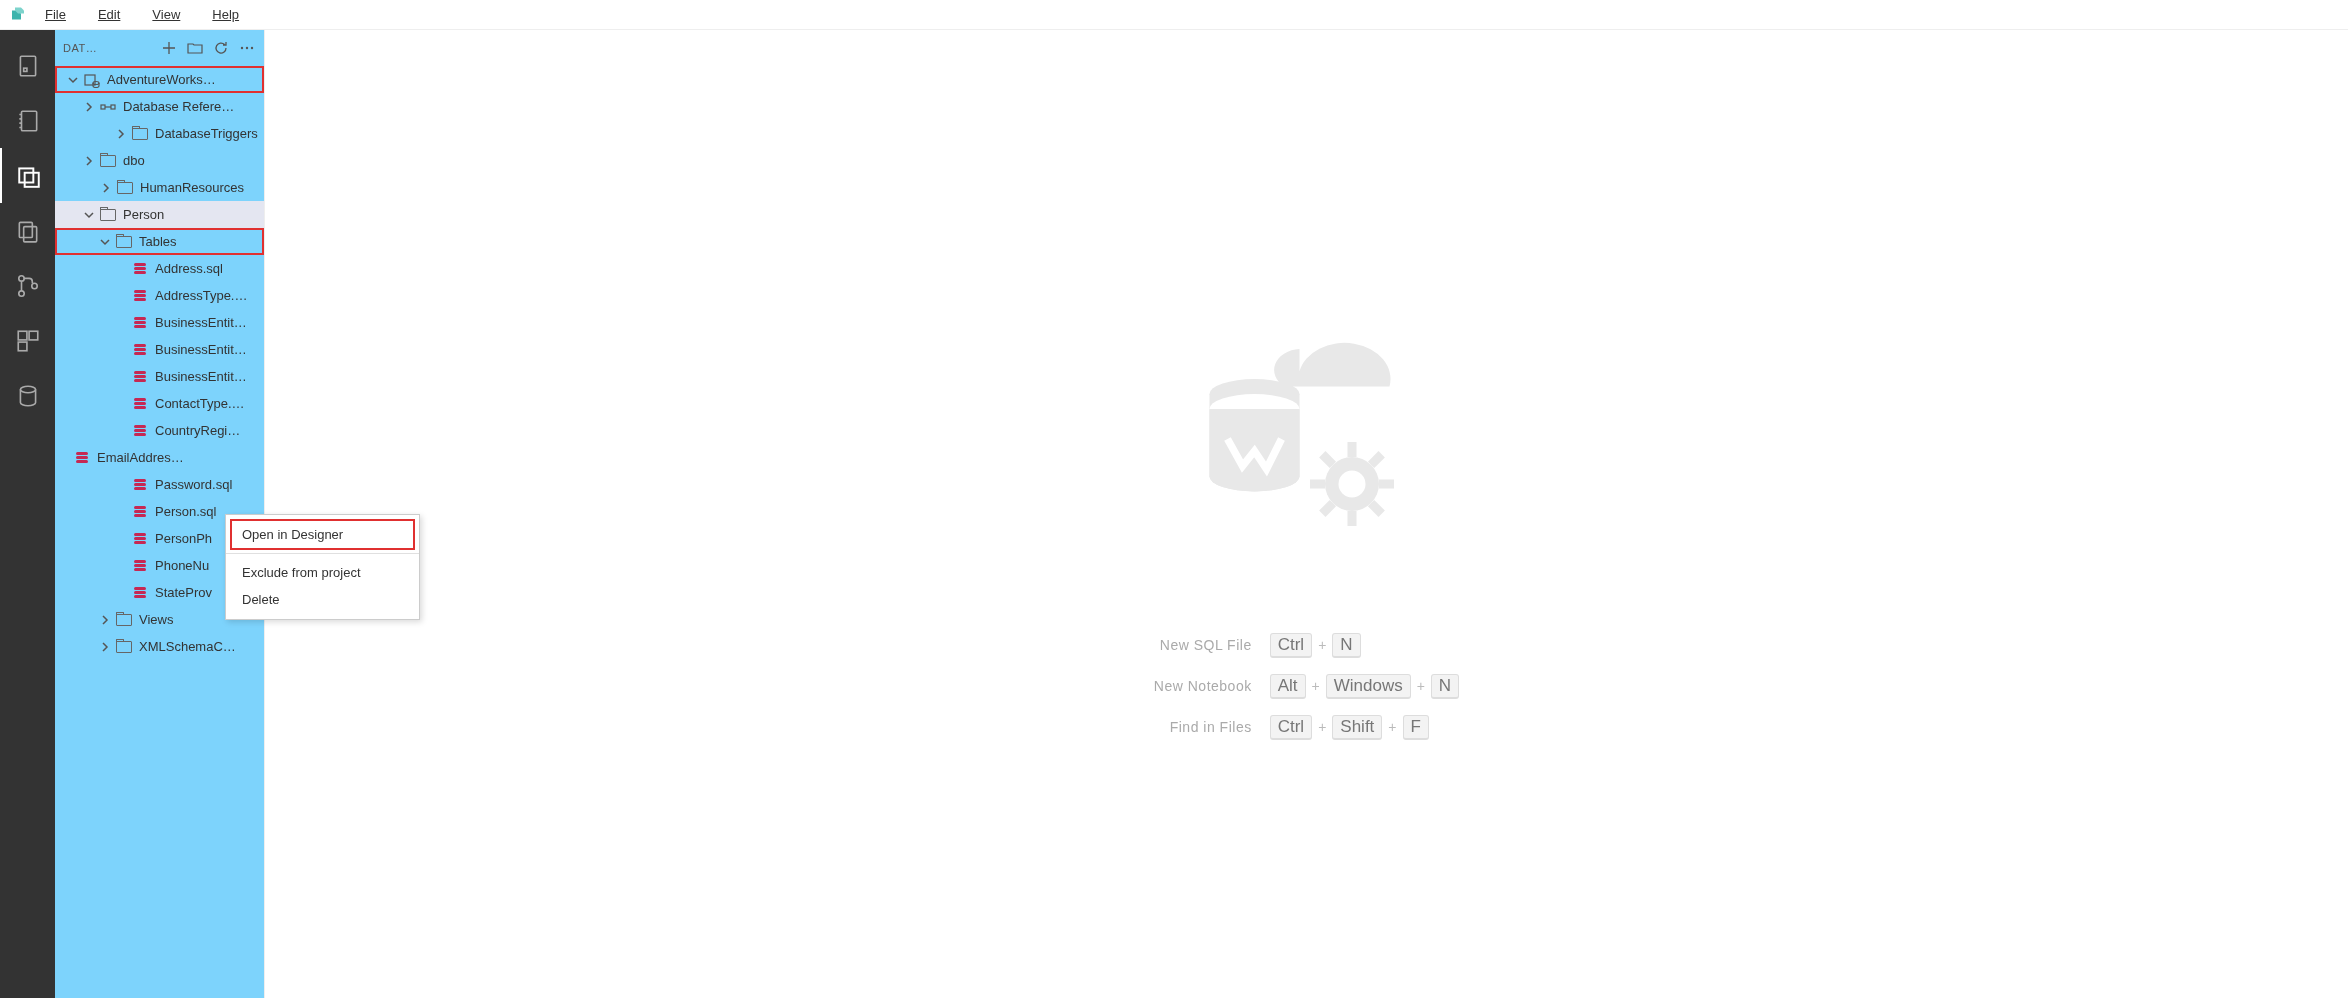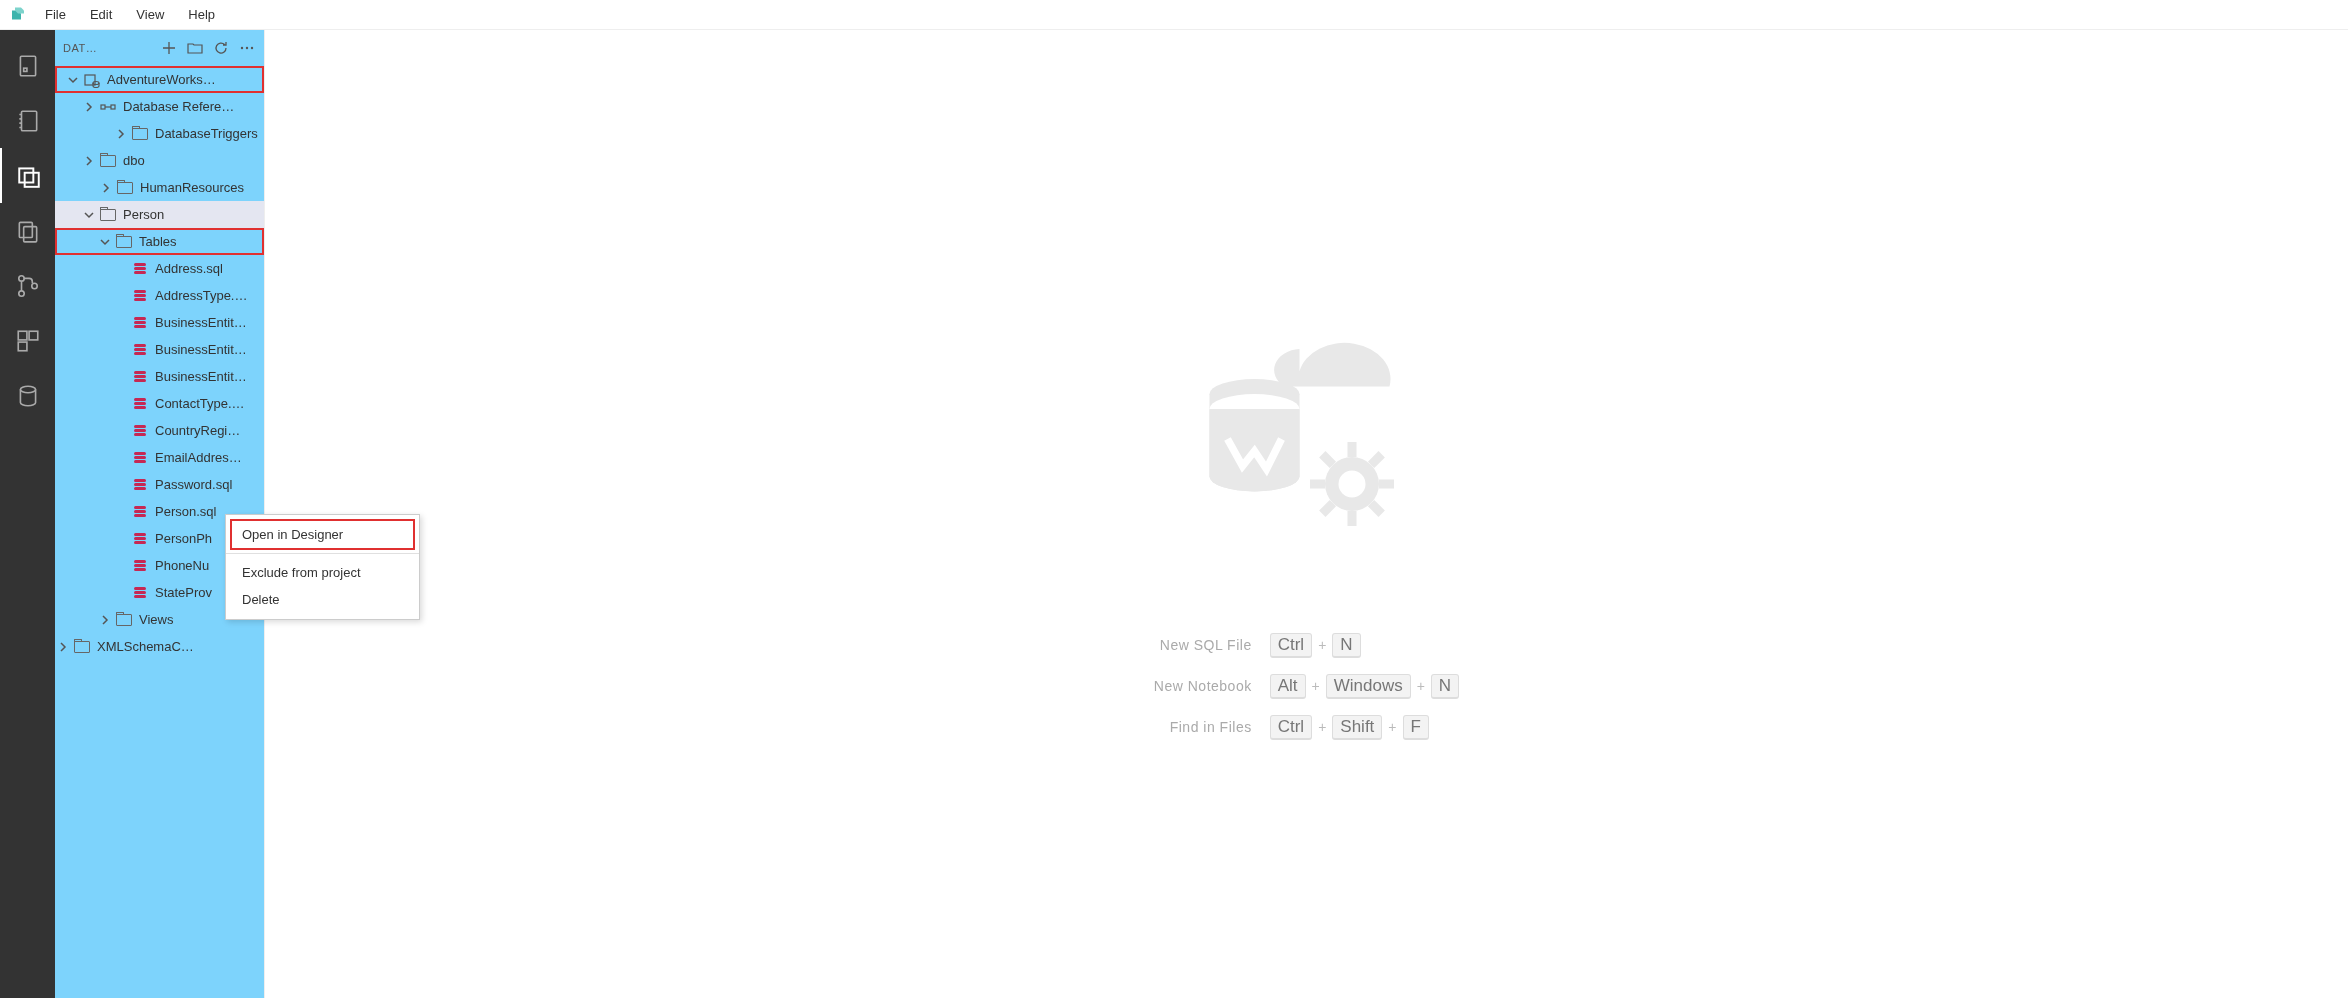--- a/index.html
+++ b/index.html
@@ -1,19 +1,19 @@
 <!DOCTYPE html>
 <html><head>
   <meta charset="utf-8">
   <style>
     * { margin: 0; padding: 0; box-sizing: border-box; font-family: -apple-system, BlinkMacSystemFont, "Segoe UI", sans-serif; }
     body { display: flex; flex-direction: column; height: 100vh; background: #fff; color: #333; overflow: hidden; }
     .titlebar { display: flex; align-items: center; height: 30px; background: #fff; border-bottom: 1px solid #eee; font-size: 13px; position: relative; }
     .titlebar .logo { width: 35px; display: flex; align-items: center; justify-content: center; }
-    .titlebar .menu { display: flex; gap: 4px; }
+    .titlebar .menu { display: flex; gap: 12px; text-decoration: underline; }
     .titlebar .menu-item { padding: 4px 10px; cursor: pointer; }
     .titlebar .title { position: absolute; left: 0; right: 0; text-align: center; pointer-events: none; color: #444; }
     .main { display: flex; flex: 1; overflow: hidden; }
     .activitybar { width: 55px; background: #333; display: flex; flex-direction: column; align-items: center; padding-top: 8px; }
     .activity-item { width: 55px; height: 55px; display: flex; align-items: center; justify-content: center; cursor: pointer; color: #aaa; }
     .activity-item.active { color: #fff; border-left: 2px solid #fff; }
     .activity-item svg { width: 26px; height: 26px; }
     .sidebar { width: 210px; background: #7dd3fc; border-right: 1px solid #eee; display: flex; flex-direction: column; font-size: 13px; overflow: hidden; }
     .sidebar-header { display: flex; align-items: center; height: 36px; padding: 0 8px; gap: 8px; }
     .sidebar-header .label { flex: 0 0 auto; font-size: 11px; color: #555; letter-spacing: 0.5px; overflow: hidden; text-overflow: ellipsis; white-space: nowrap; width: 40px; }
@@ -294,21 +294,21 @@
           <span class="twisty"></span>
           <span class="icon">
             <span class="db-icon">
               <span></span>
               <span></span>
               <span></span>
             </span>
           </span>
           <span class="label">CountryRegi…</span>
         </div>
-        <div class="tree-row" style="padding-left: 58px; position: relative;">
+        <div class="tree-row" style="position: relative;">
           <span class="twisty"></span>
           <span class="icon">
             <span class="db-icon">
               <span></span>
               <span></span>
               <span></span>
             </span>
           </span>
           <span class="label">EmailAddres…</span>
         </div>
@@ -371,21 +371,21 @@
           <span class="twisty">
             <svg width="12" height="12" viewBox="0 0 12 12">
               <path d="M4 2l4 4-4 4" stroke="#555" fill="none" stroke-width="1.5"></path>
             </svg>
           </span>
           <span class="icon">
             <span class="folder-icon"></span>
           </span>
           <span class="label">Views</span>
         </div>
-        <div class="tree-row" style="position: relative;">
+        <div class="tree-row" style="padding-left: 42px; position: relative;">
           <span class="twisty">
             <svg width="12" height="12" viewBox="0 0 12 12">
               <path d="M4 2l4 4-4 4" stroke="#555" fill="none" stroke-width="1.5"></path>
             </svg>
           </span>
           <span class="icon">
             <span class="folder-icon"></span>
           </span>
           <span class="label">XMLSchemaC…</span>
         </div>

